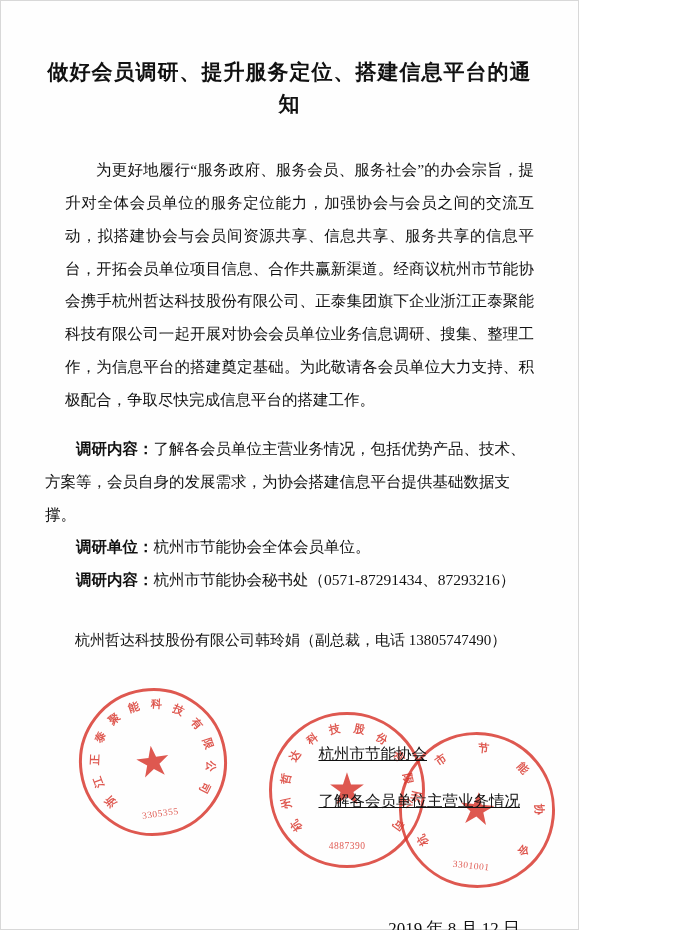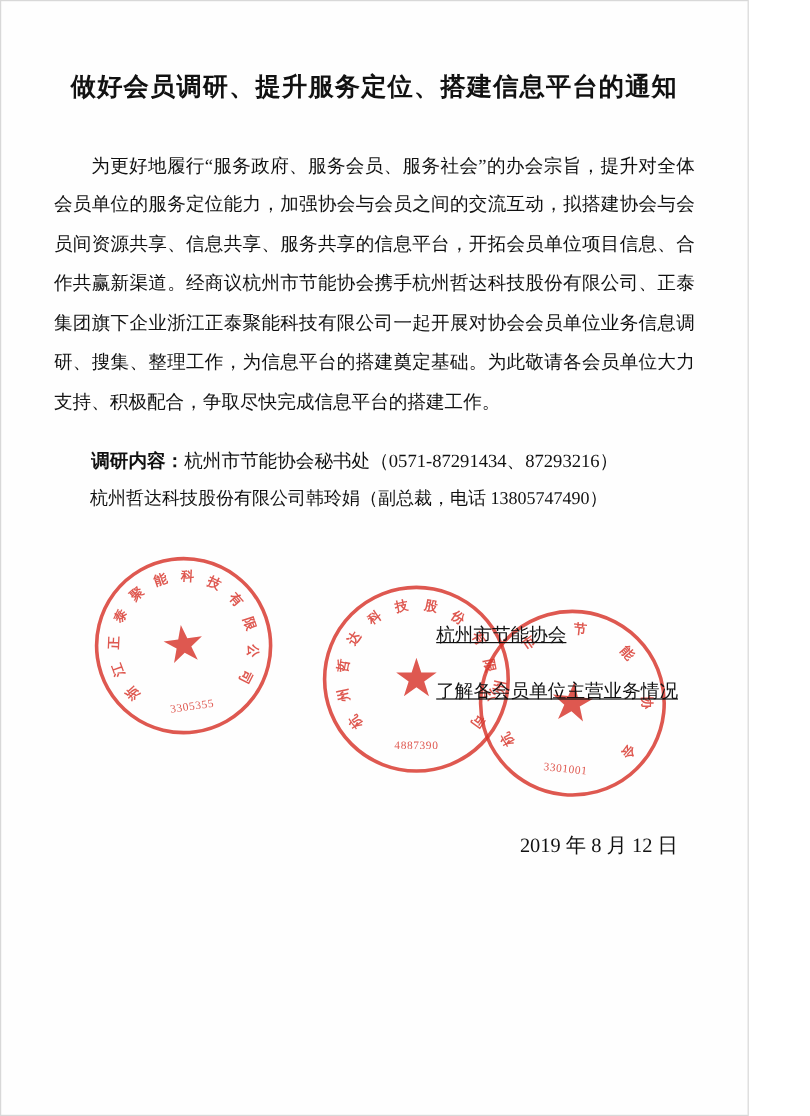--- a/index.html
+++ b/index.html
@@ -9,21 +9,21 @@
   body {
     width: 675px;
     height: 930px;
     background: #ffffff;
     font-family: "Liberation Serif", "DejaVu Serif", serif;
     color: #111111;
     overflow: hidden;
   }
   .page {
     position: relative;
-    width: 624px;
+    width: 579px;
     height: 930px;
     box-sizing: border-box;
     border: 1px solid #d8d8d8;
     background: #fefefe;
   }
   .doc-title {
     text-align: center;
     font-size: 21px;
     font-weight: bold;
     letter-spacing: 1px;
@@ -32,36 +32,38 @@
   }
   .body-block {
     margin: 34px 44px 0 44px;
     font-size: 15.5px;
     line-height: 2.12;
     text-align: justify;
     text-justify: inter-ideograph;
   }
   .para-indent {
     text-indent: 2em;
+    margin-left: 20px;
   }
   .field-list {
     margin: 16px 44px 0 44px;
     font-size: 15.5px;
     line-height: 2.12;
   }
   .field-row {
     text-indent: 2em;
   }
   .field-label {
     font-weight: bold;
   }
   .contact-row {
     text-indent: 2em;
     font-size: 15px;
     line-height: 2.05;
+    margin-top: 28px;
   }
   .sign-area {
     position: relative;
     margin-top: 18px;
     height: 230px;
   }
   .sign-lines {
     position: absolute;
     right: 58px;
     top: 56px;
@@ -152,20 +154,26 @@
 
 <div class="page">
 
   <div class="doc-title">做好会员调研、提升服务定位、搭建信息平台的通知</div>
 
   <div class="body-block">
     <p class="para-indent">为更好地履行“服务政府、服务会员、服务社会”的办会宗旨，提升对全体会员单位的服务定位能力，加强协会与会员之间的交流互动，拟搭建协会与会员间资源共享、信息共享、服务共享的信息平台，开拓会员单位项目信息、合作共赢新渠道。经商议杭州市节能协会携手杭州哲达科技股份有限公司、正泰集团旗下企业浙江正泰聚能科技有限公司一起开展对协会会员单位业务信息调研、搜集、整理工作，为信息平台的搭建奠定基础。为此敬请各会员单位大力支持、积极配合，争取尽快完成信息平台的搭建工作。</p>
   </div>
 
   <div class="field-list">
+    <div class="field-row">
+      <span class="field-label">调研内容：</span><span>了解各会员单位主营业务情况，包括优势产品、技术、方案等，会员自身的发展需求，为协会搭建信息平台提供基础数据支撑。</span>
+    </div>
+    <div class="field-row">
+      <span class="field-label">调研单位：</span><span>杭州市节能协会全体会员单位。</span>
+    </div>
     <div class="field-row">
       <span class="field-label">调研内容：</span><span>杭州市节能协会秘书处（0571-87291434、87293216）</span>
     </div>
     <div class="contact-row">杭州哲达科技股份有限公司韩玲娟（副总裁，电话 13805747490）</div>
   </div>
 
   <div class="sign-area">
 
     <div class="seal seal-1">
       <div class="ring-text">

